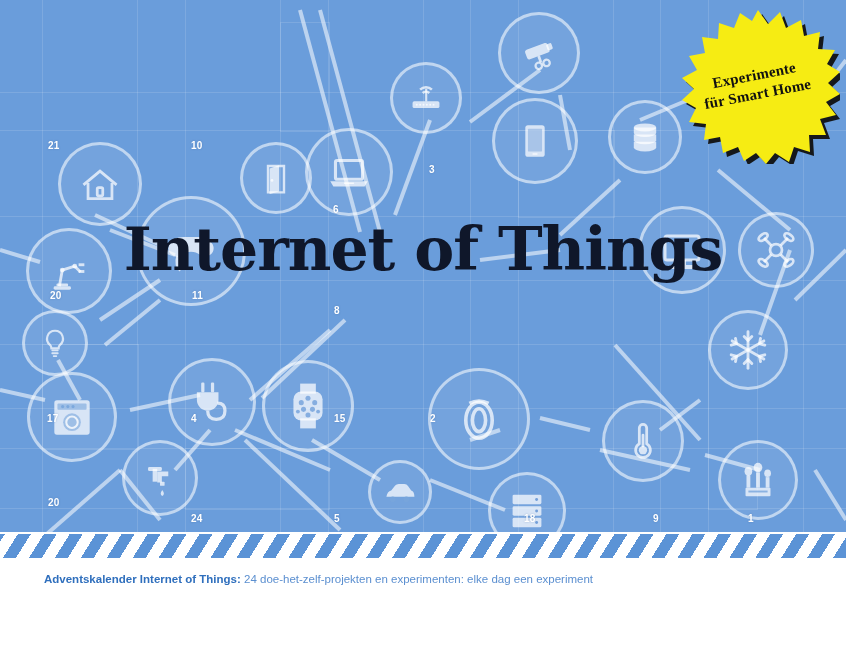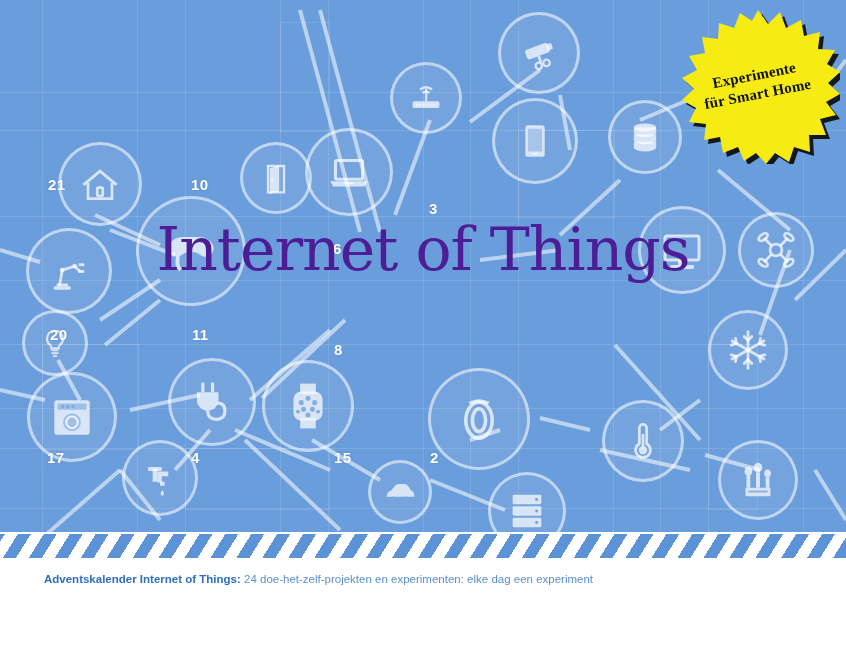--- a/index.html
+++ b/index.html
@@ -25,24 +25,23 @@
     display:flex;align-items:center;justify-content:center;
     box-sizing:border-box;
   }
   .node svg{display:block;}
   .node .ic{fill:rgba(255,255,255,0.72);}
   .node .ic-s{stroke:rgba(255,255,255,0.72);fill:none;stroke-width:6;}
 
   
   .num{
     position:absolute;color:#ffffff;font-weight:bold;
-    font-size:15px;letter-spacing:.3px;
+    font-size:10px;letter-spacing:.3px;
     font-family:"Liberation Sans", sans-serif;
     text-shadow:0 0 2px rgba(40,80,140,.35);
-    margin-top:36px;
   }
   .num.below{color:#8fb6e2;}
 
   
   .logo{
     position:absolute;left:26px;top:24px;width:258px;height:62px;
   }
   .logo-text{
     font-family:"Liberation Sans", sans-serif;
     font-weight:bold;font-style:italic;font-size:60px;color:#ffffff;
@@ -51,22 +50,22 @@
     white-space:nowrap;
   }
 
   
   .title-wrap{position:absolute;left:0;right:0;top:212px;text-align:center;}
   .title1{
     font-family:"DejaVu Serif", serif;font-weight:bold;
     font-size:50px;color:#ffffff;line-height:56px;letter-spacing:-.5px;
   }
   .title2{
-    font-family:"DejaVu Serif", serif;font-weight:normal;
-    font-size:60px;color:#4c1d95;line-height:70px;letter-spacing:-1px;
+    font-family:"DejaVu Serif", serif;font-weight:bold;
+    font-size:60px;color:#0f172a;line-height:70px;letter-spacing:-1px;
     margin-top:2px;
   }
 
   
   .burst{position:absolute;left:672px;top:6px;width:168px;height:158px;}
   .burst-txt{
     position:absolute;left:0;top:0;width:168px;height:158px;
     display:flex;flex-direction:column;align-items:center;justify-content:center;
     transform:rotate(-11deg);
   }

